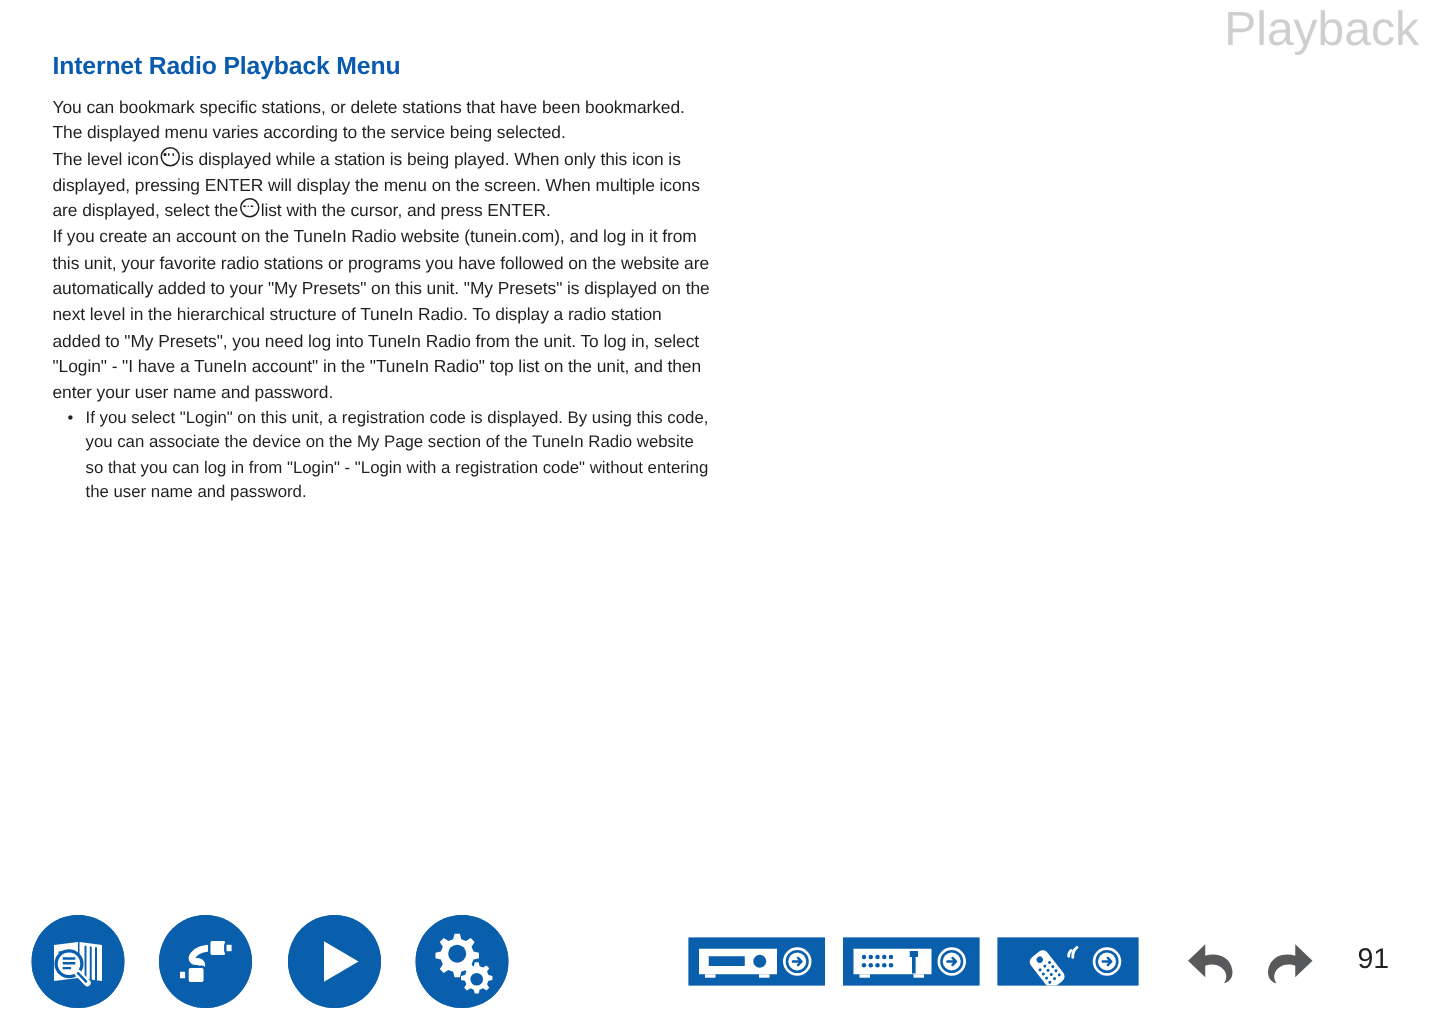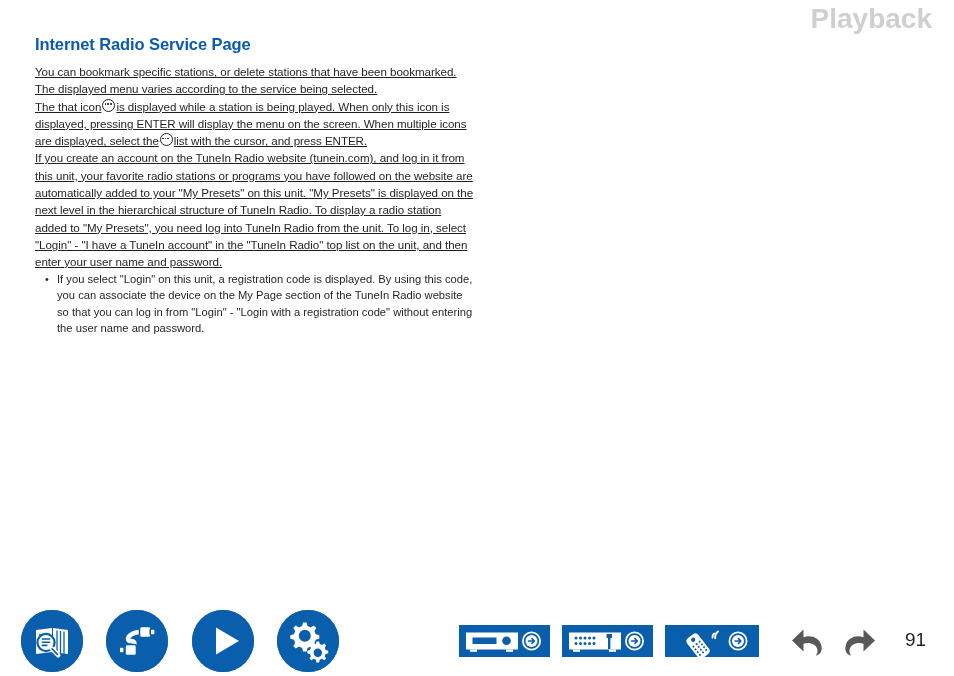--- a/index.html
+++ b/index.html
@@ -13,23 +13,23 @@
     font-family: "Liberation Sans", sans-serif;
     color: #231f20;
     position: relative;
     overflow: hidden;
   }
 
   
   .page-header {
     position: absolute;
     top: 4px;
-    right: 22px;
-    font-size: 28px;
-    font-weight: bold;
+    right: 8px;
+    font-size: 32px;
+    font-weight: normal;
     color: #cfcfcf;
     letter-spacing: 0px;
     line-height: 30px;
   }
 
   
   .content {
     position: absolute;
     top: 34px;
     left: 35px;
@@ -47,21 +47,20 @@
   h2.section-heading.second {
     margin-top: 16px;
   }
 
   p.body-text {
     font-size: 11.6px;
     line-height: 17.3px;
     margin: 0;
     color: #231f20;
     letter-spacing: -0.05px;
-    text-decoration: underline;
   }
 
   
   .menu-glyph {
     display: inline-block;
     width: 11px;
     height: 11px;
     border: 1.2px solid #231f20;
     border-radius: 50%;
     position: relative;
@@ -159,25 +158,25 @@
     line-height: 24px;
   }
 </style>
 </head>
 <body>
 
 <div class="page-header">Playback</div>
 
 <div class="content">
 
-  <h2 class="section-heading">Internet Radio Service Page</h2>
+  <h2 class="section-heading">Internet Radio Playback Menu</h2>
 
   <p class="body-text">You can bookmark specific stations, or delete stations that have been bookmarked. The displayed menu varies according to the service being selected.</p>
 
-  <p class="body-text"><span>The that icon</span><span class="menu-glyph"><i></i><i></i><i></i></span><span>is displayed while a station is being played. When only this icon is displayed, pressing ENTER will display the menu on the screen. When multiple icons are displayed, select the</span><span class="menu-glyph"><i></i><i></i><i></i></span><span>list with the cursor, and press ENTER.</span></p>
+  <p class="body-text"><span>The level icon</span><span class="menu-glyph"><i></i><i></i><i></i></span><span>is displayed while a station is being played. When only this icon is displayed, pressing ENTER will display the menu on the screen. When multiple icons are displayed, select the</span><span class="menu-glyph"><i></i><i></i><i></i></span><span>list with the cursor, and press ENTER.</span></p>
 
 
   <p class="body-text">If you create an account on the TuneIn Radio website (tunein.com), and log in it from this unit, your favorite radio stations or programs you have followed on the website are automatically added to your "My Presets" on this unit. "My Presets" is displayed on the next level in the hierarchical structure of TuneIn Radio. To display a radio station added to "My Presets", you need log into TuneIn Radio from the unit. To log in, select "Login" - "I have a TuneIn account" in the "TuneIn Radio" top list on the unit, and then enter your user name and password.</p>
 
   <ul class="bullets">
     <li>If you select "Login" on this unit, a registration code is displayed. By using this code, you can associate the device on the My Page section of the TuneIn Radio website so that you can log in from "Login" - "Login with a registration code" without entering the user name and password.</li>
   </ul>
 
 </div>
 

